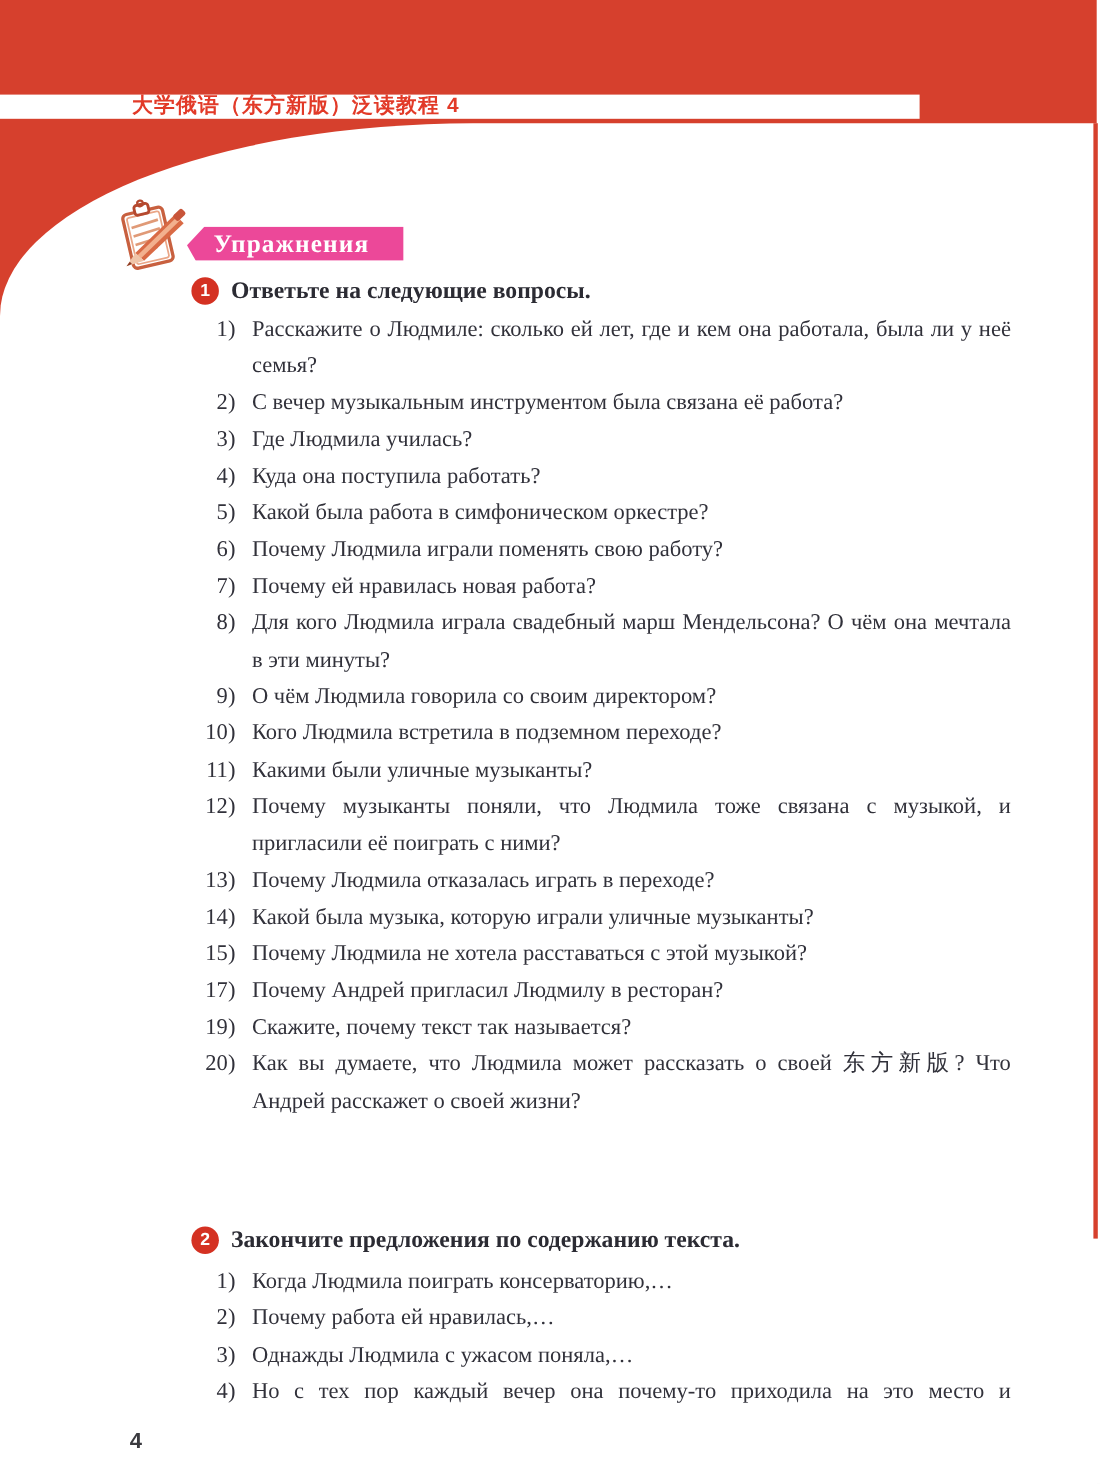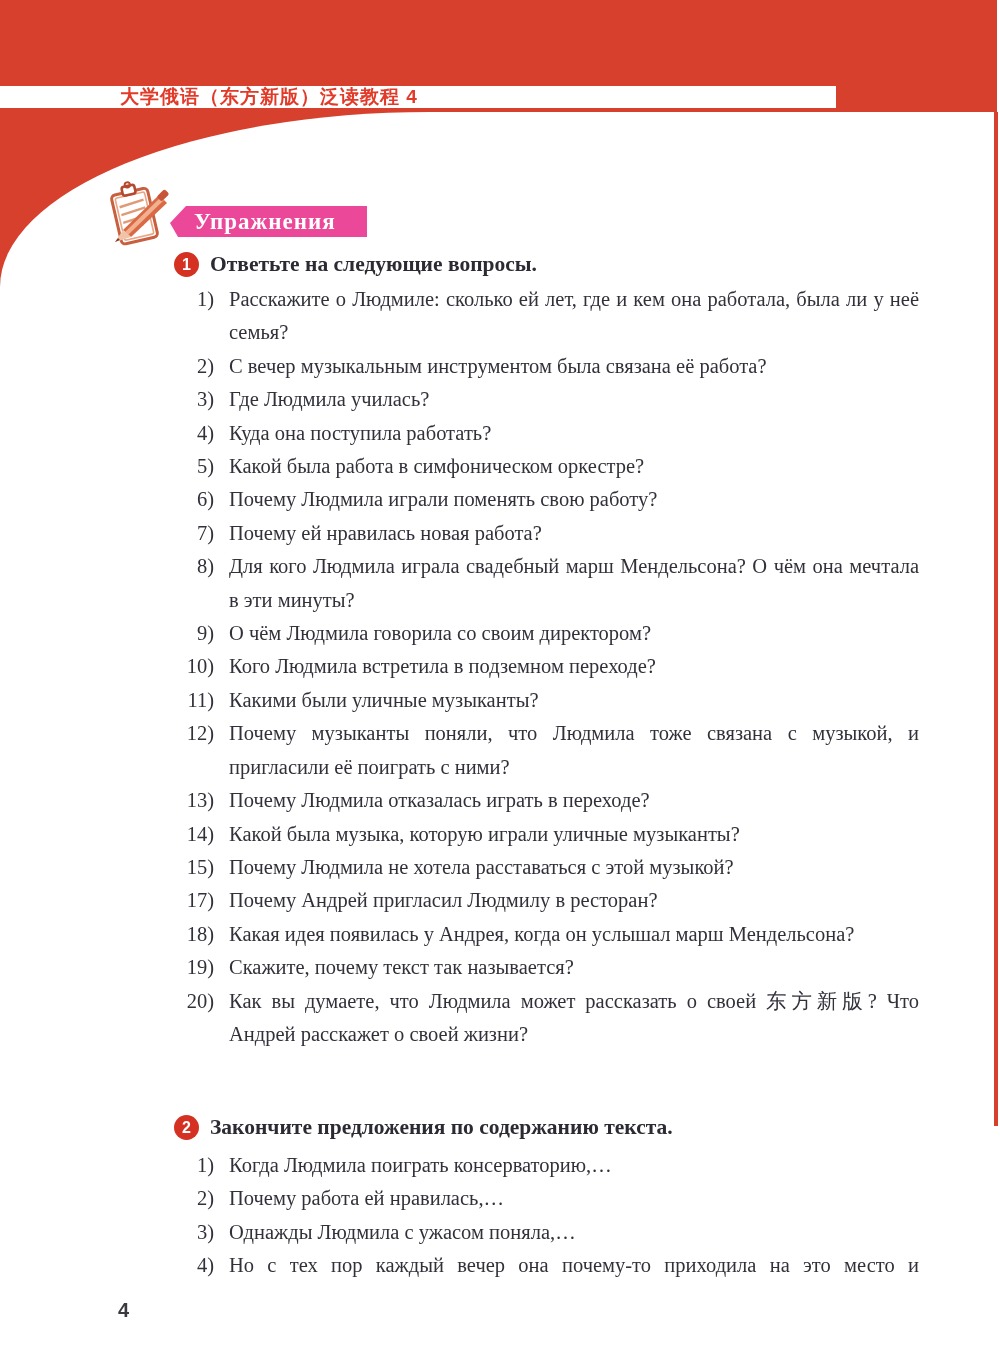--- a/index.html
+++ b/index.html
@@ -141,24 +141,20 @@
       </div>
     <div class="item">
         <span class="inum">15)</span>
         <span class="itxt">Почему Людмила не хотела расставаться с этой музыкой?</span>
       </div>
     <div class="item">
         <span class="inum">17)</span>
         <span class="itxt">Почему Андрей пригласил Людмилу в ресторан?</span>
       </div>
     <div class="item">
-        <span class="inum">18)</span>
-        <span class="itxt">Какая идея появилась у Андрея, когда он услышал марш Мендельсона?</span>
-      </div>
-    <div class="item">
         <span class="inum">19)</span>
         <span class="itxt">Скажите, почему текст так называется?</span>
       </div>
     <div class="item">
         <span class="inum">20)</span>
         <span class="itxt">Как вы думаете, что Людмила может рассказать о своей 东方新版? Что Андрей расскажет о своей жизни?</span>
       </div>
   </div>
 
   <div class="ex-head ex-head-2">

